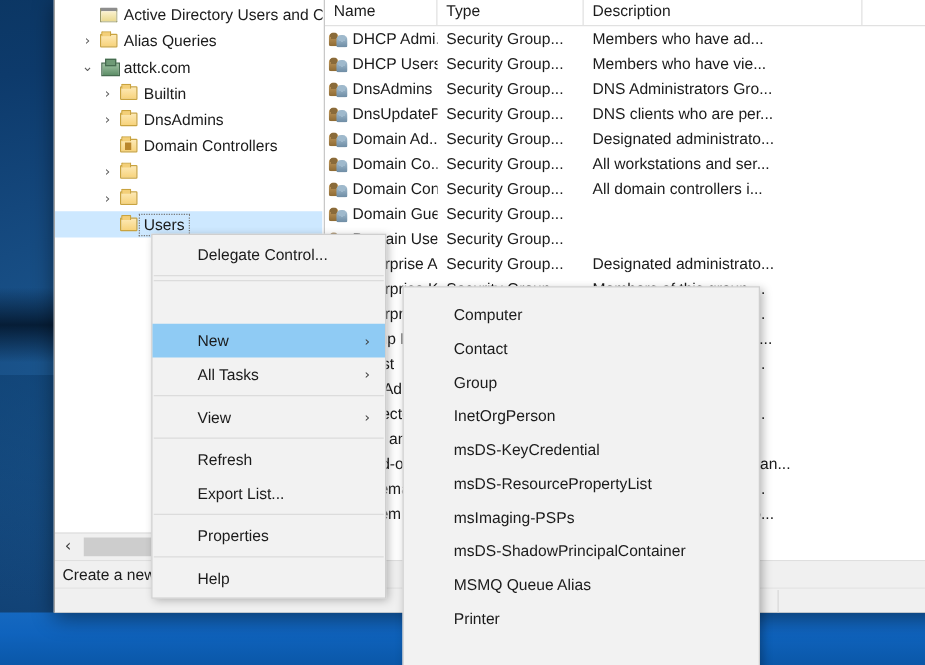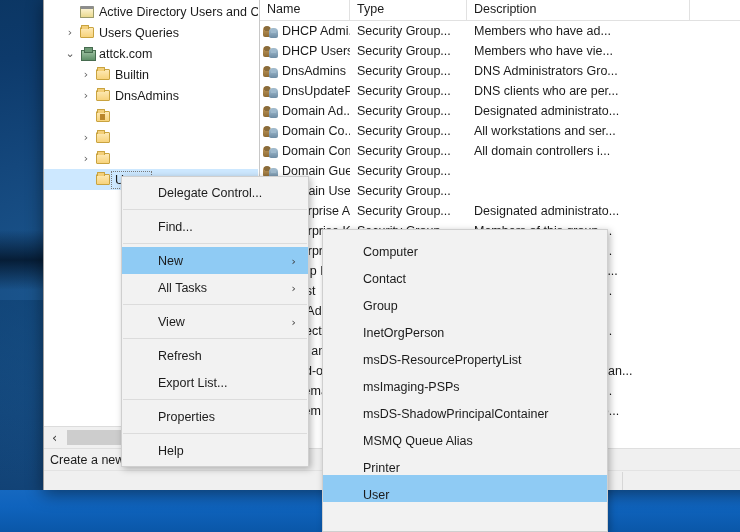--- a/index.html
+++ b/index.html
@@ -201,27 +201,27 @@
   
   .menu {
     position: absolute;
     background: #f2f2f2;
     border: 1px solid #cfcfcf;
     box-shadow: 2px 2px 7px rgba(0,0,0,.28);
     font-size: 12.5px;
     color: #1b1b1b;
     padding: 2px 0;
   }
-  #ctx-menu { left: 121px; top: 176px; width: 188px; }
+  #ctx-menu { left: 121px; top: 187px; width: 188px; }
   .mi {
     height: 27px; display: flex; align-items: center;
     padding-left: 36px; padding-right: 10px; white-space: nowrap;
     position: relative;
   }
-  .mi.hl { background: #8fcbf4; }
+  .mi.hl { background: #8fcbf4; margin-top: 34px; }
   .mi .arrow {
     position: absolute; right: 12px; top: 50%; transform: translateY(-50%);
     font-size: 11px; color: #3a3a3a; font-family: "DejaVu Sans", sans-serif;
   }
   .msep { height: 1px; background: #dcdcdc; margin: 3px 1px; }
 
   #sub-menu { left: 322px; top: 229px; width: 286px; }
   #sub-menu .mi { padding-left: 40px; height: 27px; align-items: flex-end; }
   #sub-menu .mi.hl { background: #8fcbf4; }
 
@@ -250,21 +250,21 @@
               <div class="ico-console"></div>
             </div>
             <div class="tree-label">Active Directory Users and Com</div>
           </div>
           <div class="tree-row">
             <div class="ind1"></div>
             <div class="expander">›</div>
             <div class="tree-ico">
               <div class="ico-folder"></div>
             </div>
-            <div class="tree-label">Users Queries</div>
+            <div class="tree-label">Alias Queries</div>
           </div>
           <div class="tree-row">
             <div class="ind1"></div>
             <div class="expander">⌄</div>
             <div class="tree-ico">
               <div class="ico-domain"></div>
             </div>
             <div class="tree-label">attck.com</div>
           </div>
           <div class="tree-row">
@@ -282,20 +282,21 @@
               <div class="ico-folder"></div>
             </div>
             <div class="tree-label">DnsAdmins</div>
           </div>
           <div class="tree-row">
             <div class="ind2"></div>
             <div class="expander"></div>
             <div class="tree-ico">
               <div class="ico-folder dc"></div>
             </div>
+            <div class="tree-label">Domain Controllers</div>
           </div>
           <div class="tree-row">
             <div class="ind2"></div>
             <div class="expander">›</div>
             <div class="tree-ico">
               <div class="ico-folder"></div>
             </div>
           </div>
           <div class="tree-row">
             <div class="ind2"></div>
@@ -499,23 +500,20 @@
       <div class="divider" style="left:578px;"></div>
     </div>
   </div>
 </div>
 
 <div class="menu" id="ctx-menu">
     <div class="mi">
       <span>Delegate Control...</span>
     </div>
     <div class="msep"></div>
-    <div class="mi">
-      <span>Find...</span>
-    </div>
     <div class="msep"></div>
     <div class="mi hl">
       <span>New</span>
       <span class="arrow">›</span>
     </div>
     <div class="mi">
       <span>All Tasks</span>
       <span class="arrow">›</span>
     </div>
     <div class="msep"></div>
@@ -547,20 +545,23 @@
     <div class="mi">
       <span>Contact</span>
     </div>
     <div class="mi">
       <span>Group</span>
     </div>
     <div class="mi">
       <span>InetOrgPerson</span>
     </div>
     <div class="mi">
+      <span>msDS-KeyCredential</span>
+    </div>
+    <div class="mi">
       <span>msDS-ResourcePropertyList</span>
     </div>
     <div class="mi">
       <span>msImaging-PSPs</span>
     </div>
     <div class="mi">
       <span>msDS-ShadowPrincipalContainer</span>
     </div>
     <div class="mi">
       <span>MSMQ Queue Alias</span>

